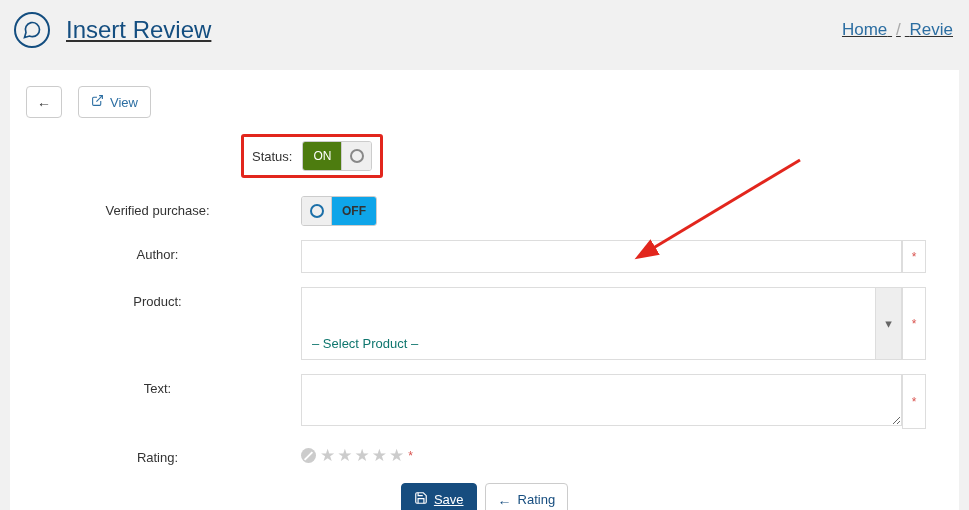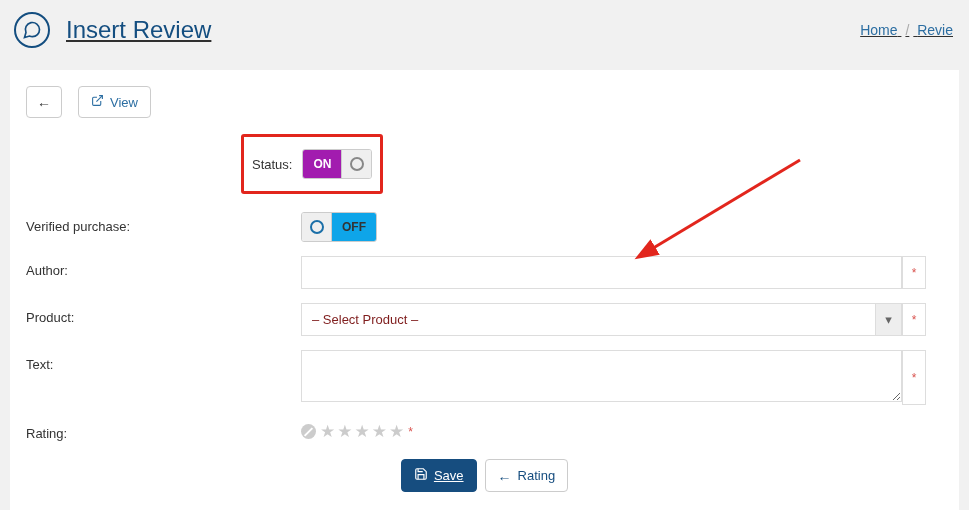--- a/index.html
+++ b/index.html
@@ -25,21 +25,21 @@
     width: 36px; height: 36px;
     border: 2px solid #144e80;
     border-radius: 50%;
     display: flex; align-items: center; justify-content: center;
     margin-right: 16px;
     margin-left: 6px;
     color: #144e80;
   }
   .title-icon svg { width: 20px; height: 20px; }
   .page-title { font-size: 24px; color: #144e80; font-weight: 400; }
-  .breadcrumb { color: #2c6ea2; font-size: 14px; }
+  .breadcrumb { color: #2c6ea2; font-size: 17px; }
   .breadcrumb .sep { color: #aaa; margin: 0 4px; }
   .panel {
     background: #fff;
     margin: 10px 10px 0 10px;
     padding: 16px 16px 24px 16px;
   }
   .toolbar { display: flex; gap: 16px; margin-bottom: 16px; }
   .btn {
     display: inline-flex; align-items: center; gap: 6px;
     padding: 7px 12px;
@@ -56,21 +56,21 @@
   .btn.cancel .back-arrow::before { color: #164d7f; }
   .btn .save-icon svg { width: 14px; height: 14px; }
 
   .form-row {
     display: flex;
     align-items: flex-start;
     margin-bottom: 14px;
   }
   .form-label {
     width: 275px;
-    text-align: left;
+    text-align: center;
     padding-right: 12px;
     padding-top: 7px;
     color: #333;
   }
   .form-field {
     flex: 1;
     max-width: 625px;
     display: flex;
     align-items: stretch;
   }
@@ -97,21 +97,22 @@
   textarea { resize: vertical; height: 52px; }
 
   .select-wrap {
     flex: 1;
     display: flex;
     border: 1px solid #ddd;
   }
   .select-text {
     flex: 1;
     padding: 8px 10px;
-    color: #7f1d1d;
+    color: #0f766e;
+    margin-top: 40px;
   }
   .select-caret {
     width: 26px;
     display: flex; align-items: center; justify-content: center;
     background: #eee;
     border-left: 1px solid #ddd;
     color: #666;
   }
 
   
@@ -125,34 +126,34 @@
   .toggle .seg {
     display: flex; align-items: center; justify-content: center;
     font-size: 12px;
     padding: 0 10px;
   }
   .toggle .seg.knob {
     width: 30px; padding: 0;
     background: #efefef;
     border-left: 1px solid #ccc;
   }
-  .toggle.on .seg.on { background: #a21caf; color: #fff; font-weight: 700; }
+  .toggle.on .seg.on { background: #4d7c0f; color: #fff; font-weight: 400; }
   .toggle.off .seg.off { background: #0ea5e9; color: #333; font-weight: 600; }
   .toggle.off .seg.knob { border-left: none; border-right: 1px solid #ccc; }
   .toggle .knob-circle {
     width: 14px; height: 14px;
     border: 2px solid #888;
     border-radius: 50%;
   }
   .toggle.off .seg.knob .knob-circle { border-color: #1b6fa8; }
 
   
   .status-highlight {
     border: 3px solid #e2261d;
-    padding: 12px 8px;
+    padding: 4px 8px;
     border-radius: 3px;
     display: inline-flex;
     align-items: center;
   }
   .status-highlight .form-label-inner {
     padding-right: 10px; color: #333;
   }
 
   .rating-stars {
     display: flex; align-items: center; gap: 2px;

